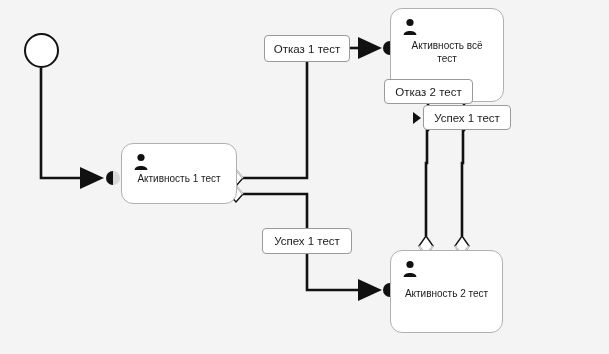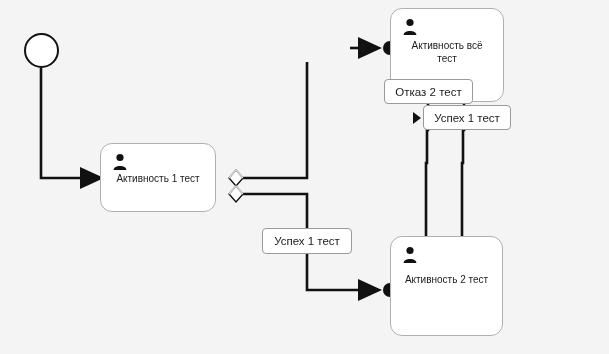--- a/index.html
+++ b/index.html
@@ -124,45 +124,46 @@
     <g stroke="#dcdcdc" stroke-width="1.4" fill="none">
       <polyline points="419,246 426,256 433,246"></polyline>
       <polyline points="455,246 462,256 469,246"></polyline>
     </g>
 
     <polygon points="413,112 413,124 421,118" fill="#111111"></polygon>
   </svg>
 
   <div class="start-node" style="left:24px; top:33px; width:35px; height:35px;"></div>
 
-  <div class="node" style="left:100px; top:143px; width:116px; height:69px;">
+  <div class="node" style="left:121px; top:143px; width:116px; height:61px;">
     <svg class="person-icon" style="left:11px; top:9px;" width="16" height="18" viewBox="0 0 16 18">
       <circle cx="8" cy="4.5" r="3.6" fill="#111111"></circle>
       <path d="M1.6,17 C1.6,11.6 14.4,11.6 14.4,17 Z" fill="#111111"></path>
     </svg>
     <div class="node-label" style="top:28px;">Активность 1 тест</div>
   </div>
 
   <div class="node" style="left:390px; top:8px; width:114px; height:94px;">
     <svg class="person-icon" style="left:11px; top:9px;" width="16" height="18" viewBox="0 0 16 18">
       <circle cx="8" cy="4.5" r="3.6" fill="#111111"></circle>
       <path d="M1.6,17 C1.6,11.6 14.4,11.6 14.4,17 Z" fill="#111111"></path>
     </svg>
     <div class="node-label" style="top:30px;">Активность всё
 тест</div>
   </div>
 
-  <div class="node" style="left:390px; top:236px; width:113px; height:100px;">
+  <div class="node" style="left:390px; top:250px; width:113px; height:83px;">
     <svg class="person-icon" style="left:11px; top:9px;" width="16" height="18" viewBox="0 0 16 18">
       <circle cx="8" cy="4.5" r="3.6" fill="#111111"></circle>
       <path d="M1.6,17 C1.6,11.6 14.4,11.6 14.4,17 Z" fill="#111111"></path>
     </svg>
     <div class="node-label" style="top:36px;">Активность 2 тест</div>
   </div>
 
+  <div class="edge-label" style="left:264px; top:35px; width:86px; height:27px;">Отказ 1 тест</div>
 
   <div class="edge-label" style="left:384px; top:79px; width:89px; height:25px;">Отказ 2 тест</div>
 
   <div class="edge-label" style="left:423px; top:105px; width:88px; height:25px;">Успех 1 тест</div>
 
   <div class="edge-label" style="left:262px; top:228px; width:90px; height:26px;">Успех 1 тест</div>
 
 </div>
 
 </body></html>

